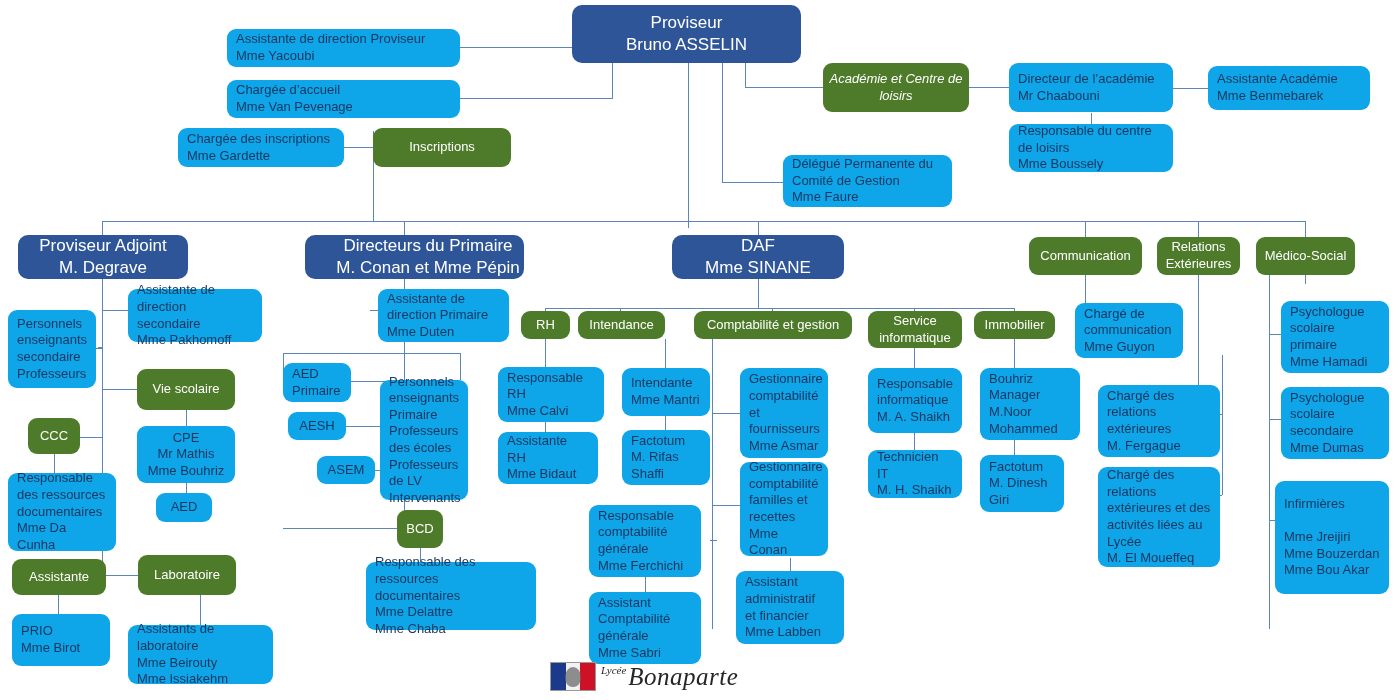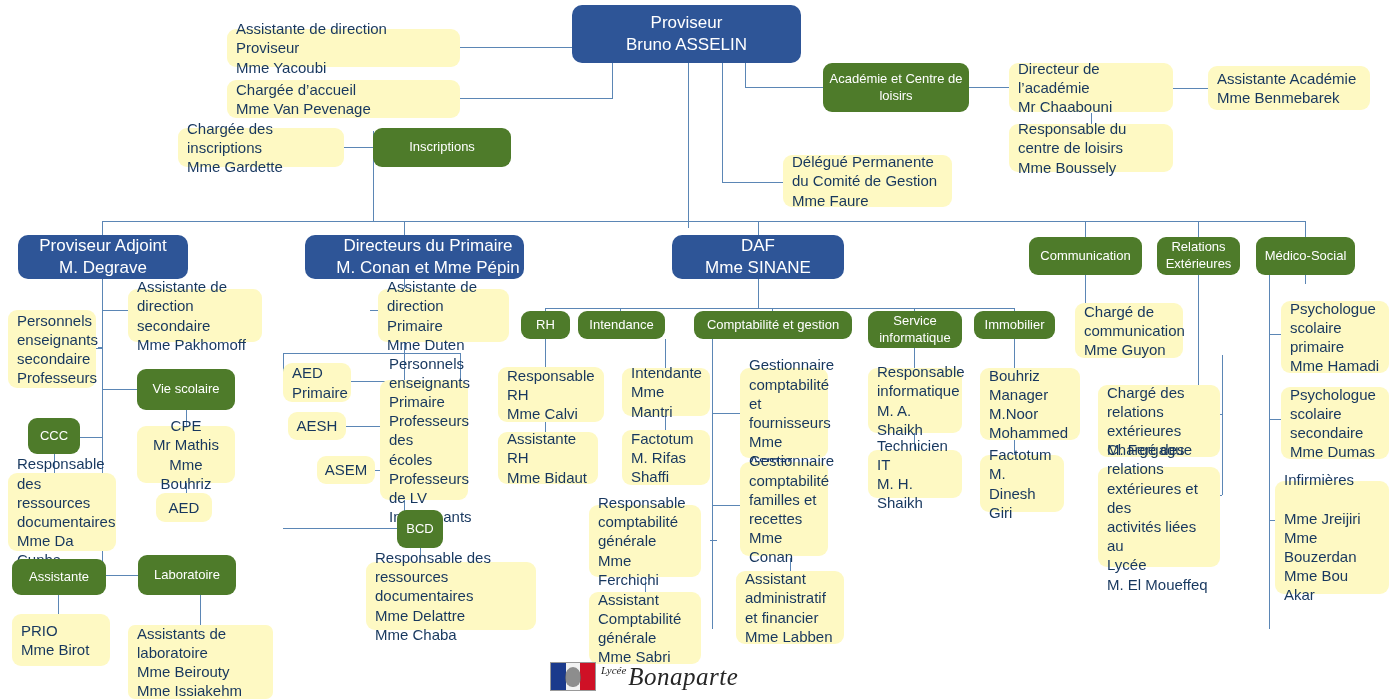--- a/index.html
+++ b/index.html
@@ -39,24 +39,24 @@
   }
   .green {
     background: #4e7b2a;
     color: #ffffff;
     text-align: center;
     align-items: center;
     font-size: 13px;
     padding: 4px 6px;
   }
   .blue-light {
-    background: #fef9c3;
+    background: #0ea5e9;
     color: #17375e;
     text-align: left;
-    font-size: 15px;
+    font-size: 13px;
     padding: 7px 9px;
   }
   .blue-light.center {
     text-align: center;
     align-items: center;
   }
   .conn {
     position: absolute;
     background: #5b86b5;
     z-index: 1;
@@ -212,21 +212,21 @@
 Bruno ASSELIN</div>
 
   <div class="node blue-light" style="left:227px; top:29px; width:233px; height:38px;">Assistante de direction Proviseur
 Mme Yacoubi</div>
   <div class="node blue-light" style="left:227px; top:80px; width:233px; height:38px;">Chargée d’accueil
 Mme Van Pevenage</div>
   <div class="node blue-light" style="left:178px; top:128px; width:166px; height:39px;">Chargée des inscriptions
 Mme Gardette</div>
   <div class="node green" style="left:373px; top:128px; width:138px; height:39px;">Inscriptions</div>
 
-  <div class="node green" style="left:823px; top:63px; width:146px; height:49px;">Académie et Centre de loisirs</div>
+  <div class="node green" style="left:823px; top:63px; width:146px; height:49px;font-style:italic;">Académie et Centre de loisirs</div>
   <div class="node blue-light" style="left:1009px; top:63px; width:164px; height:49px;">Directeur de l’académie
 Mr Chaabouni</div>
   <div class="node blue-light" style="left:1208px; top:66px; width:162px; height:44px;">Assistante Académie
 Mme Benmebarek</div>
   <div class="node blue-light" style="left:1009px; top:124px; width:164px; height:48px;">Responsable du centre de loisirs
 Mme Boussely</div>
 
   <div class="node blue-light" style="left:783px; top:155px; width:169px; height:52px;">Délégué Permanente du Comité de Gestion
 Mme Faure</div>
 
@@ -255,21 +255,21 @@
   <div class="node blue-light center" style="left:156px; top:493px; width:56px; height:29px;">AED</div>
   <div class="node green" style="left:28px; top:418px; width:52px; height:36px;">CCC</div>
   <div class="node blue-light" style="left:8px; top:473px; width:108px; height:78px;">Responsable
 des ressources
 documentaires
 Mme Da Cunha</div>
   <div class="node green" style="left:12px; top:559px; width:94px; height:36px;">Assistante</div>
   <div class="node green" style="left:138px; top:555px; width:98px; height:40px;">Laboratoire</div>
   <div class="node blue-light" style="left:12px; top:614px; width:98px; height:52px;">PRIO
 Mme Birot</div>
-  <div class="node blue-light" style="left:128px; top:625px; width:145px; height:74px;border-radius:7px;">Assistants de laboratoire
+  <div class="node blue-light" style="left:128px; top:625px; width:145px; height:59px;">Assistants de laboratoire
 Mme Beirouty
 Mme Issiakehm</div>
 
   <div class="node blue-light" style="left:378px; top:289px; width:131px; height:53px;">Assistante de
 direction Primaire
 Mme Duten</div>
   <div class="node blue-light" style="left:283px; top:363px; width:68px; height:39px;">AED
 Primaire</div>
   <div class="node blue-light center" style="left:288px; top:412px; width:58px; height:28px;">AESH</div>
   <div class="node blue-light center" style="left:288px; top:456px; width:58px; height:28px;margin-left:29px;">ASEM</div>

